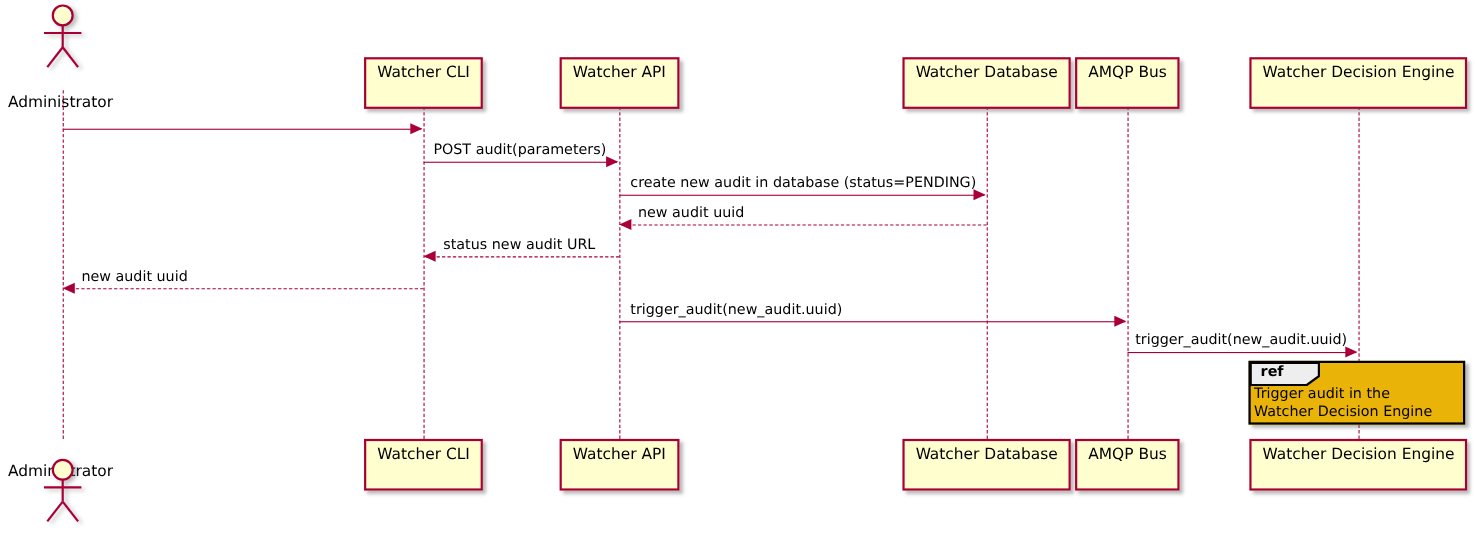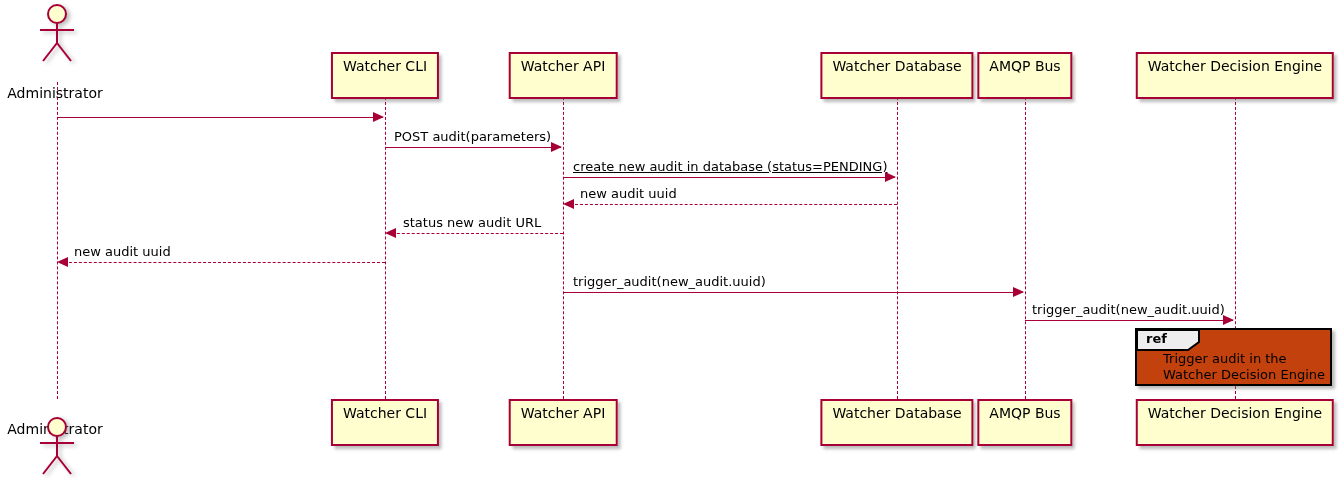--- a/index.html
+++ b/index.html
@@ -31,29 +31,29 @@
   .lifeline{position:absolute;width:0;border-left:1px dashed var(--line);z-index:1;}
   .msg-line-solid{position:absolute;height:0;border-top:1px solid var(--line);z-index:2;}
   .msg-line-dashed{position:absolute;height:0;border-top:1px dashed var(--line);z-index:2;}
   .arr-r{position:absolute;width:0;height:0;border-top:5px solid transparent;
     border-bottom:5px solid transparent;border-left:11px solid var(--line);z-index:2;}
   .arr-l{position:absolute;width:0;height:0;border-top:5px solid transparent;
     border-bottom:5px solid transparent;border-right:11px solid var(--line);z-index:2;}
   .msg-label{position:absolute;font-size:13px;white-space:nowrap;color:var(--text);z-index:2;}
   .ref-box{
     position:absolute;left:1135px;top:328px;width:193px;height:54px;
-    background:#c2410c;border:2px solid var(--ref-border);
+    background:#eab308;border:2px solid var(--ref-border);
     box-shadow:3px 3px 3px rgba(105,105,105,.45);z-index:5;
   }
   .ref-tab{position:absolute;left:-1px;top:-1px;}
   .ref-tab-label{
     position:absolute;left:9px;top:1px;font-size:13px;font-weight:bold;color:var(--text);
   }
   .ref-body{
-    position:absolute;left:26px;top:21px;font-size:13px;line-height:16px;color:var(--text);
+    position:absolute;left:3px;top:21px;font-size:13px;line-height:16px;color:var(--text);
   }
 </style>
 </head>
 <body>
 
 <div id="canvas">
 
   <svg class="actor-fig" style="left:35px;top:3px;" width="44" height="60" viewBox="0 0 44 60">
     <circle cx="22" cy="11" r="9" fill="#FEFECE" stroke="#A80036" stroke-width="2"></circle>
     <line x1="22" y1="20" x2="22" y2="40" stroke="#A80036" stroke-width="2"></line>
@@ -76,21 +76,21 @@
   <div class="pbox" style="left:1025px;top:52px;">AMQP Bus</div>
   <div class="pbox" style="left:1235px;top:52px;">Watcher Decision Engine</div>
 
   <div class="msg-line-solid" style="left:57px;top:117px;width:326px;"></div>
   <div class="arr-r" style="left:373px;top:112px;"></div>
 
   <div class="msg-label" style="left:394px;top:129px;">POST audit(parameters)</div>
   <div class="msg-line-solid" style="left:385px;top:147px;width:176px;"></div>
   <div class="arr-r" style="left:551px;top:142px;"></div>
 
-  <div class="msg-label" style="left:573px;top:159px;text-decoration:underline;">create new audit in database (status=PENDING)</div>
+  <div class="msg-label" style="left:573px;top:159px;">create new audit in database (status=PENDING)</div>
   <div class="msg-line-solid" style="left:563px;top:177px;width:332px;"></div>
   <div class="arr-r" style="left:885px;top:172px;"></div>
 
   <div class="msg-label" style="left:580px;top:186px;">new audit uuid</div>
   <div class="msg-line-dashed" style="left:565px;top:204px;width:332px;"></div>
   <div class="arr-l" style="left:563px;top:199px;"></div>
 
   <div class="msg-label" style="left:403px;top:215px;">status new audit URL</div>
   <div class="msg-line-dashed" style="left:387px;top:233px;width:176px;"></div>
   <div class="arr-l" style="left:385px;top:228px;"></div>

